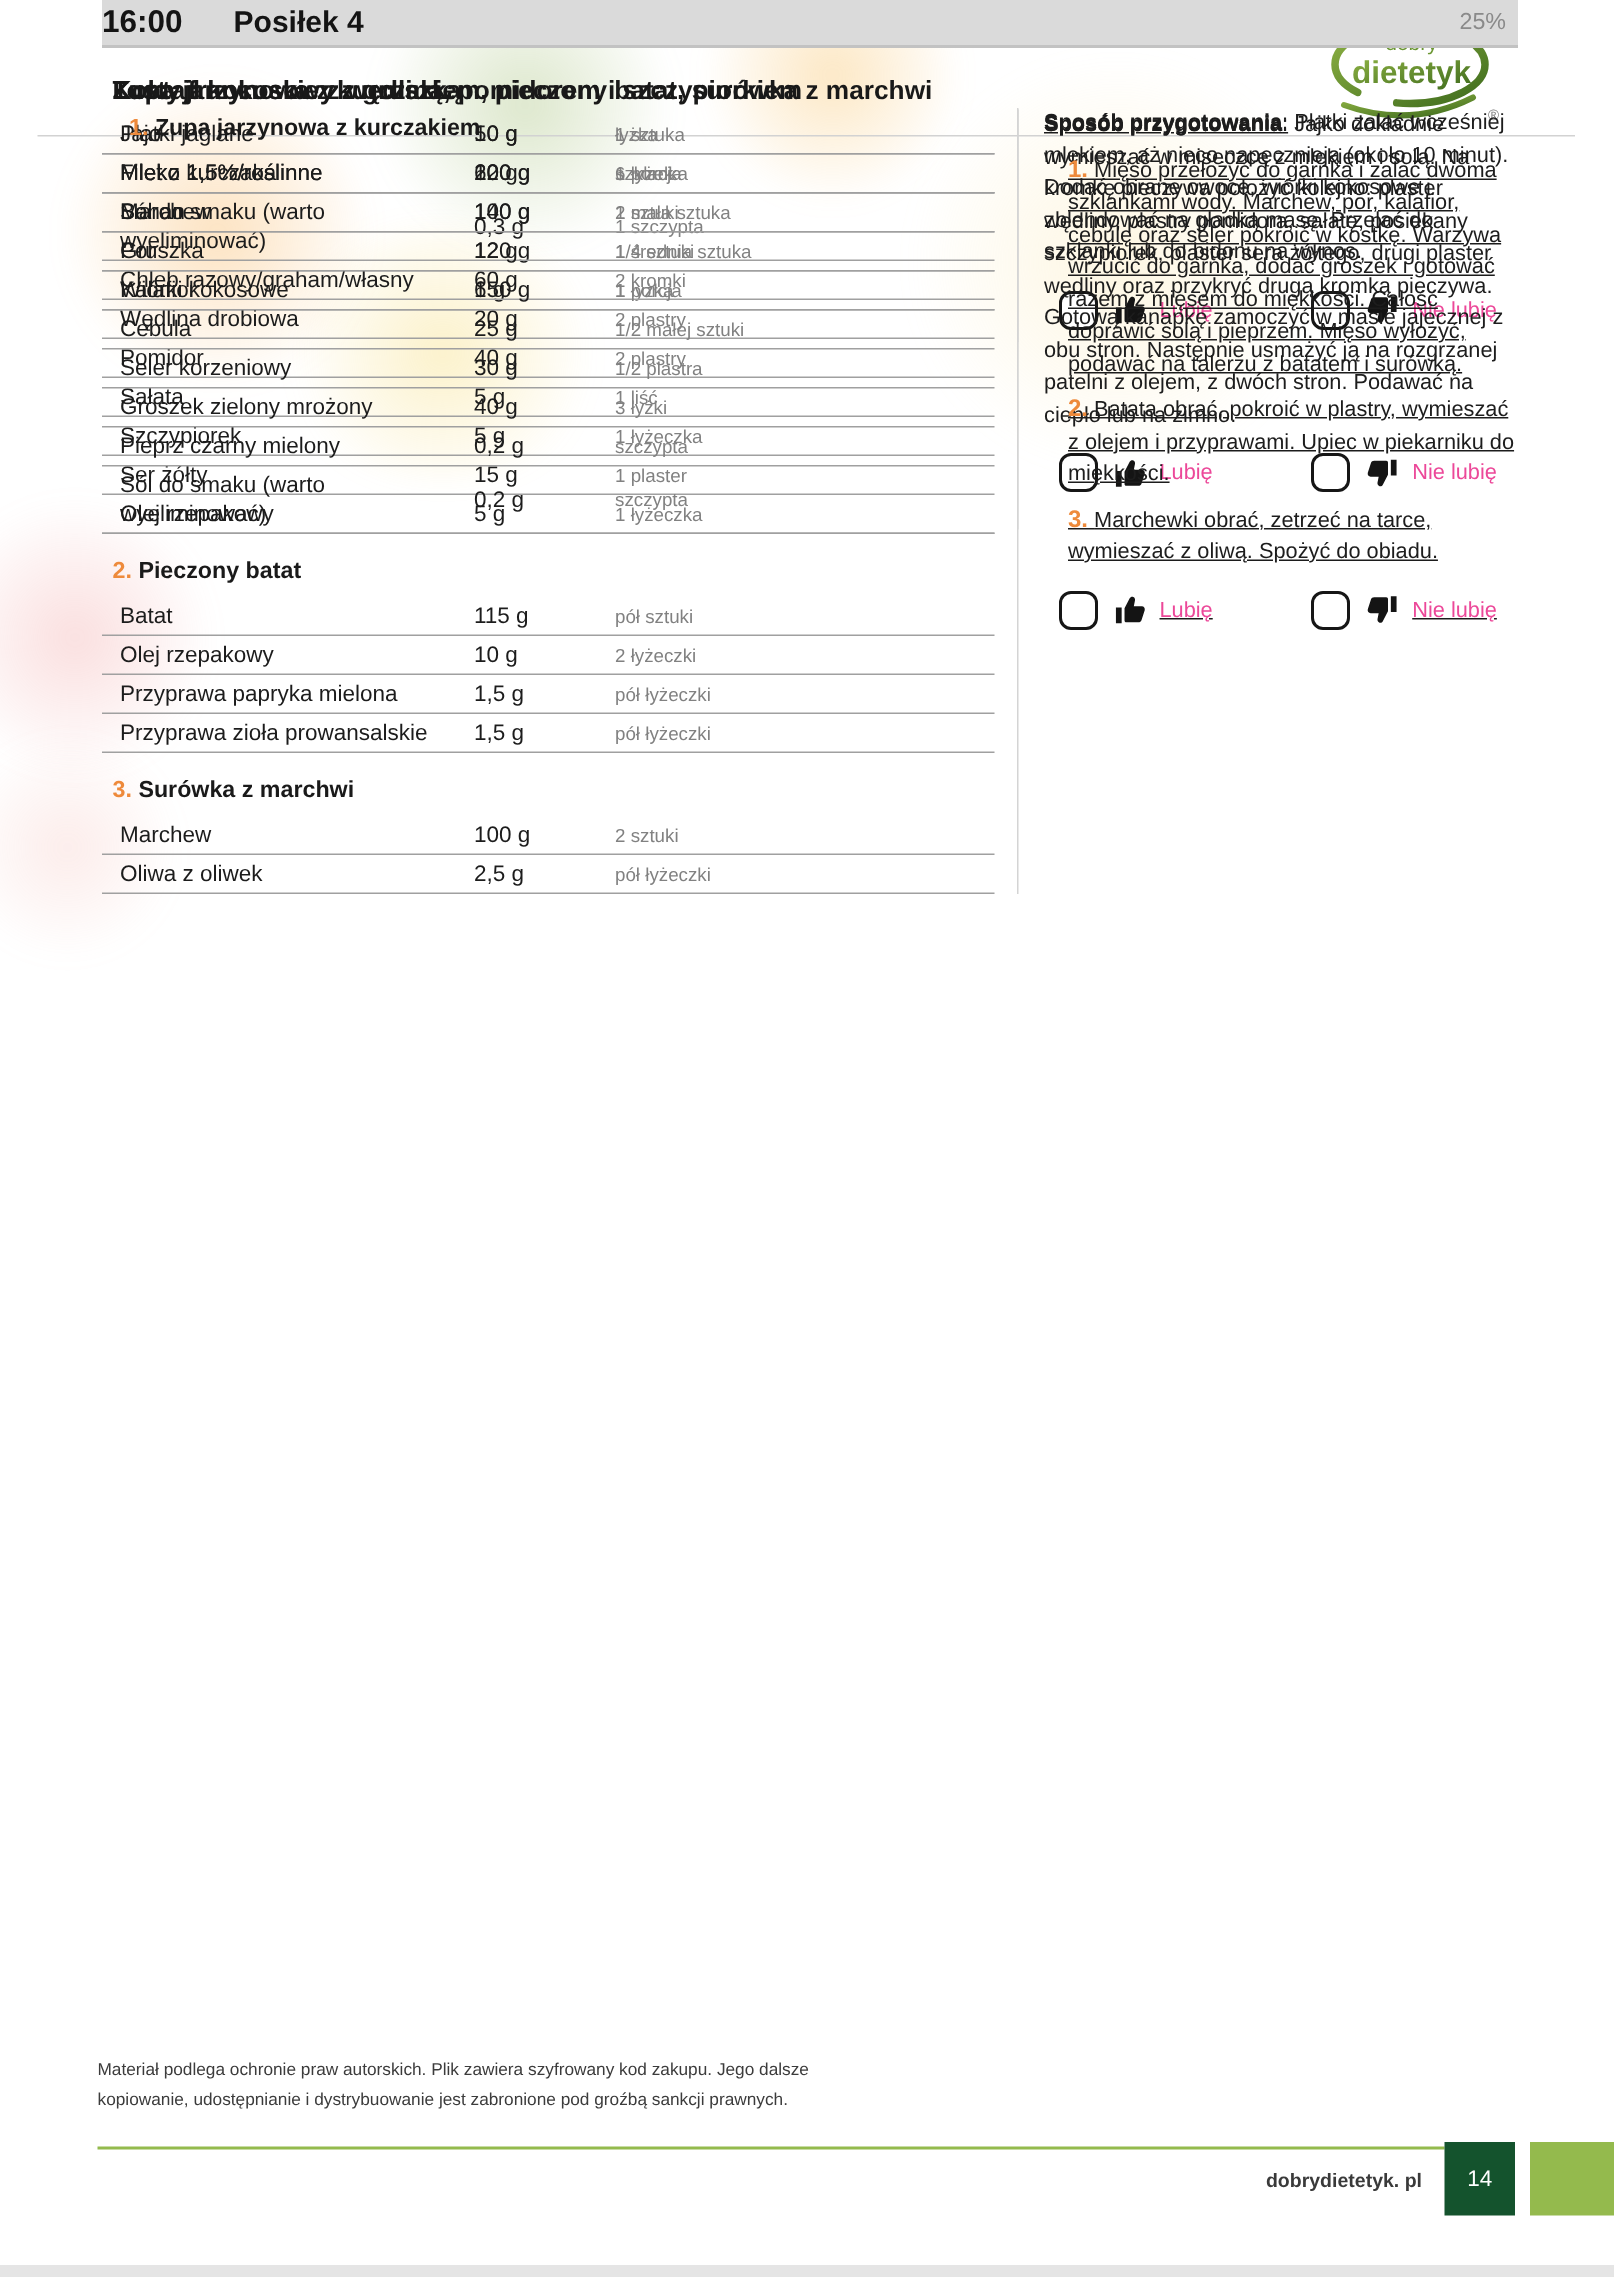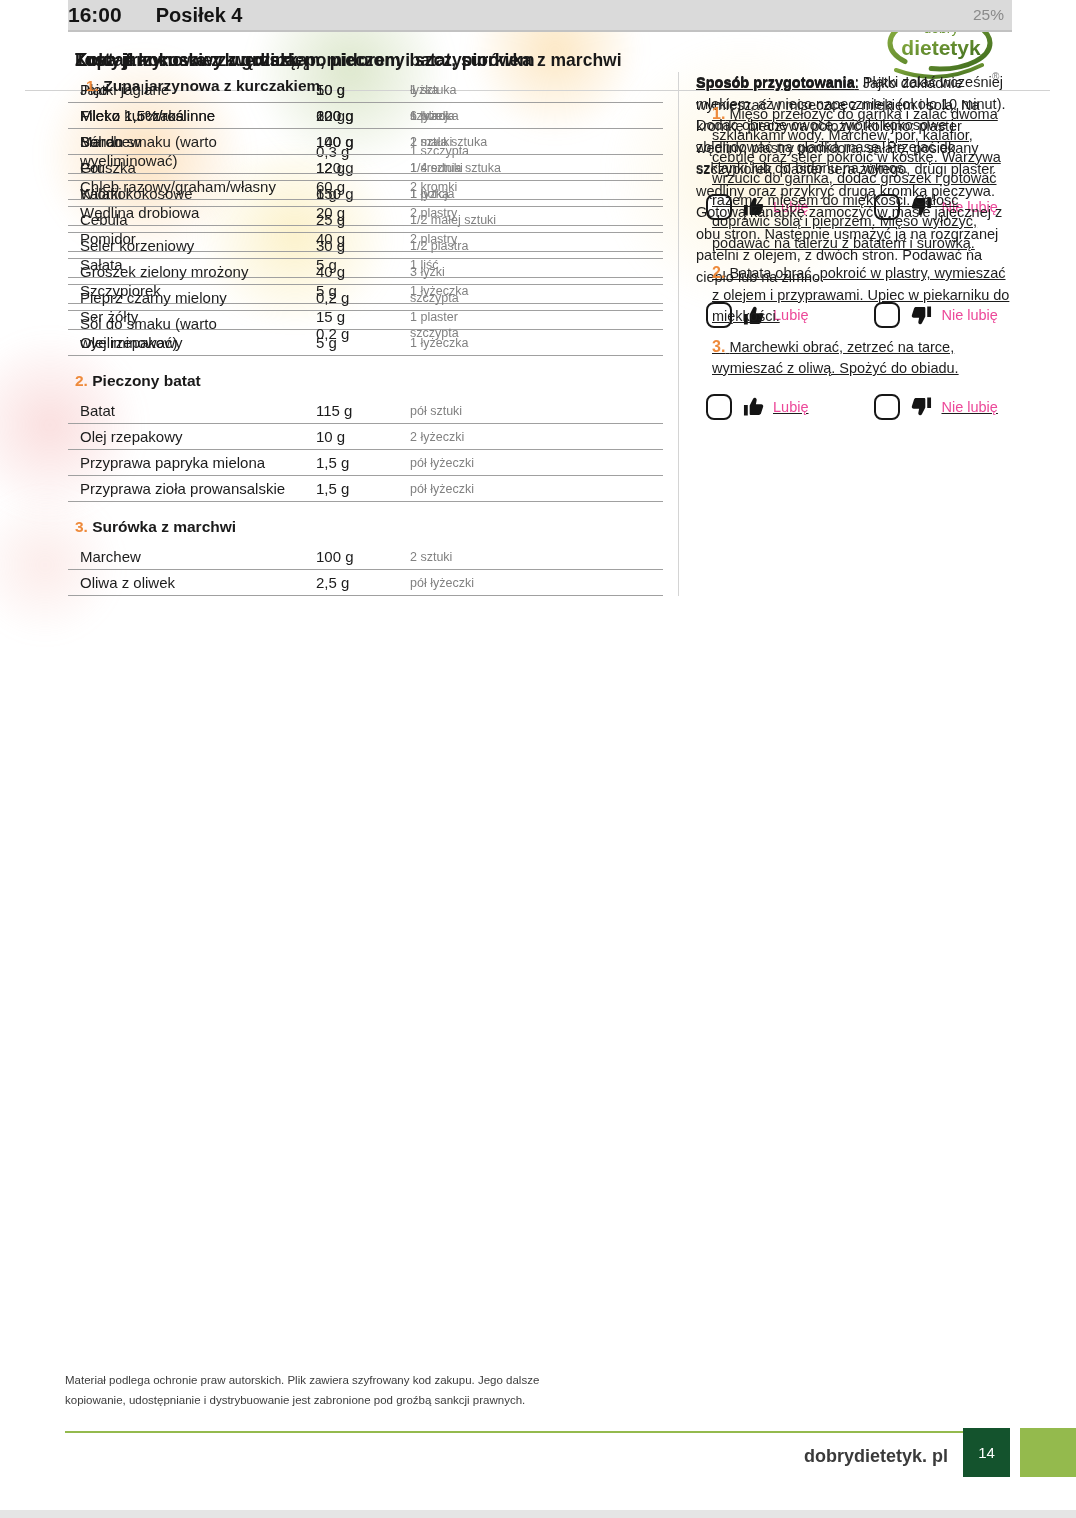--- a/index.html
+++ b/index.html
@@ -46,21 +46,21 @@
   .fb{display:flex;align-items:center;}
   .fb2{margin-left:56px;}
   .cb{width:26px;height:26px;border:2.5px solid #161616;border-radius:8px;box-sizing:border-box;background:#fff;margin-left:10px;cursor:pointer;}
   .thumb{width:21px;height:21px;margin-left:11px;fill:#141414;}
   .thumb.down{transform:rotate(180deg);}
   .fb-label{margin-left:9px;font-size:14.5px;color:#ec4899;}
 
   
   .footer-rule{position:absolute;left:65px;top:1431px;width:898px;height:2px;background:#94ba4d;}
   .footer-notice{position:absolute;left:65px;top:1371px;width:505px;font-size:11.5px;line-height:19.5px;color:#3c3c3c;}
-  .footer-site{position:absolute;left:700px;top:1446px;width:248px;text-align:right;font-size:18px;font-weight:bold;color:#3a3a3a;}
+  .footer-site{position:absolute;left:700px;top:1446px;width:248px;text-align:right;font-size:13px;font-weight:bold;color:#3a3a3a;}
   .page-box{position:absolute;left:963px;top:1428px;width:47px;height:49px;background:#14532d;color:#ffffff;display:flex;align-items:center;justify-content:center;font-size:15px;}
   .page-box2{position:absolute;left:1020px;top:1428px;width:56px;height:49px;background:#94ba4d;}
   .bottom-strip{position:absolute;left:0;top:1510px;width:1076px;height:8px;background:#e5e5e5;}
 </style>
 </head>
 <body>
 
 <div class="bg-blob" style="left:40px;top:50px;width:210px;height:210px;background:radial-gradient(circle, rgba(247,166,61,.32), rgba(247,166,61,0) 70%);"></div>
 <div class="bg-blob" style="left:180px;top:150px;width:230px;height:170px;background:radial-gradient(circle, rgba(244,210,80,.30), rgba(244,210,80,0) 70%);"></div>
 <div class="bg-blob" style="left:250px;top:-30px;width:200px;height:200px;background:radial-gradient(circle, rgba(140,175,85,.30), rgba(140,175,85,0) 70%);"></div>

